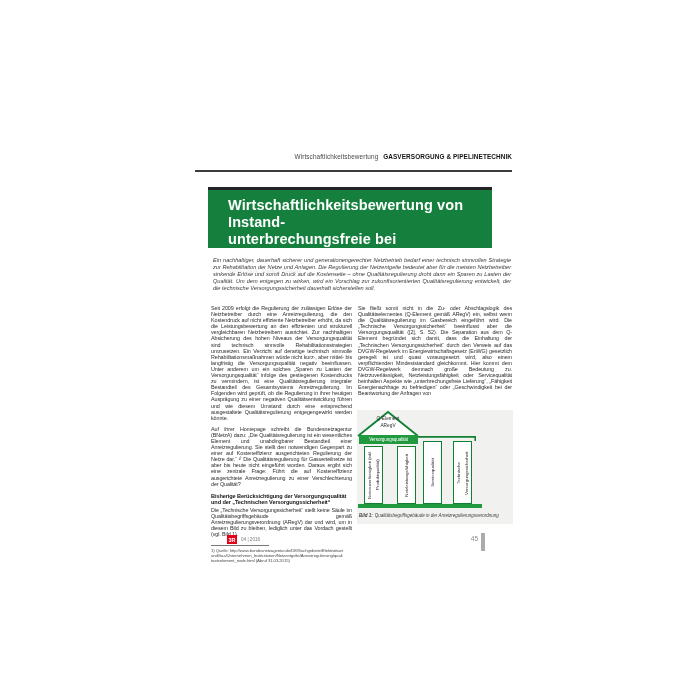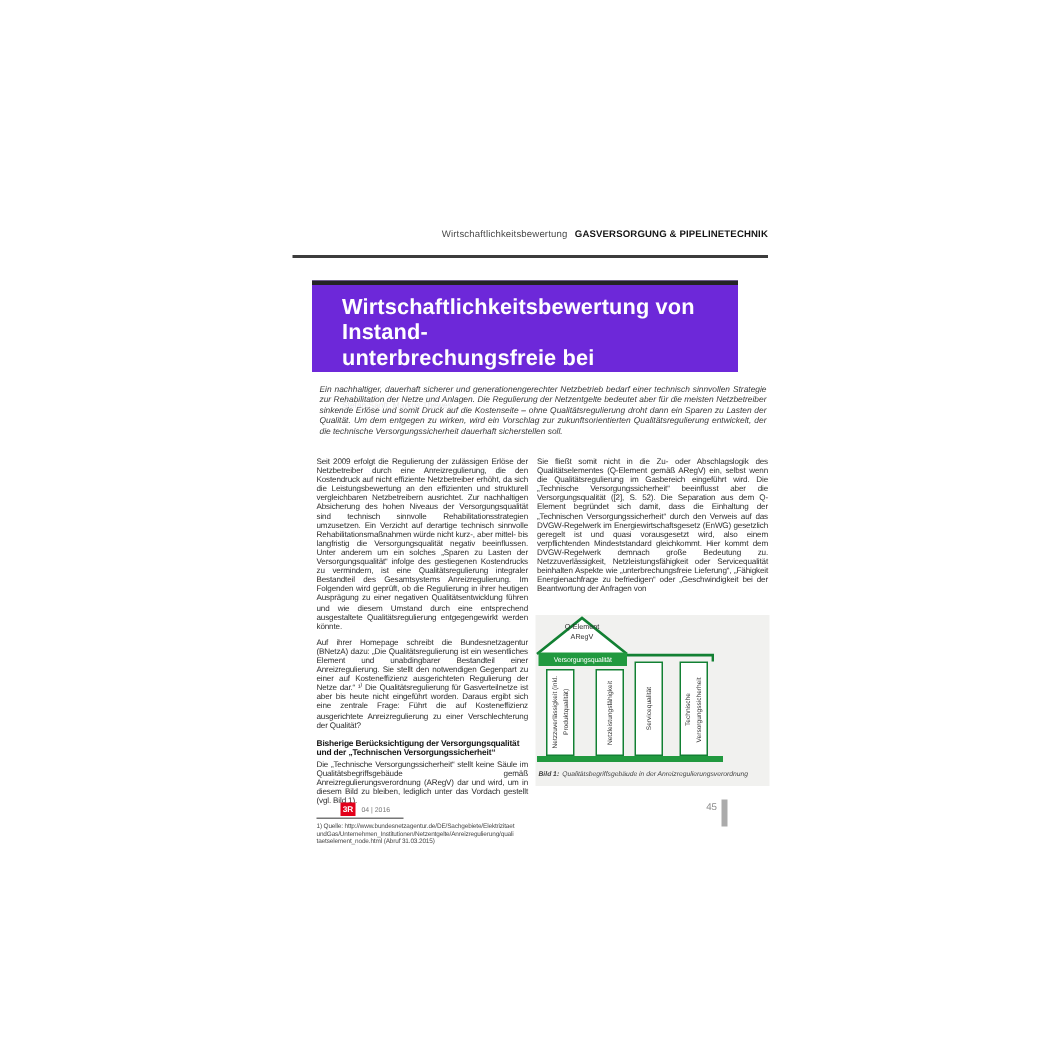--- a/index.html
+++ b/index.html
@@ -8,21 +8,21 @@
   .canvas { position:relative; width:700px; height:700px; background:#ffffff; overflow:hidden; }
 
   
   .runhead { position:absolute; left:195px; top:153px; width:317px; text-align:right;
              font-size:6.4px; letter-spacing:.1px; color:#4a4a4a; }
   .runhead .cat { font-weight:bold; color:#141414; margin-left:3px; }
   .runhead-rule { position:absolute; left:195px; top:170px; width:317px; height:2px; background:#3c3c3c; }
 
   
   .title-block { position:absolute; left:208px; top:187px; width:284px; height:61px;
-                 background:#6d28d9; border-top:3px solid #242426; padding:7px 10px 0 20px; }
+                 background:#15803d; border-top:3px solid #242426; padding:7px 10px 0 20px; }
   .title-line { color:#ffffff; font-weight:bold; font-size:14.5px; line-height:17px; letter-spacing:.1px; }
   .authors { color:#e9e9ec; font-size:5.6px; margin-top:3px; }
 
   
   .abstract { position:absolute; left:213px; top:257px; width:298px;
               font-style:italic; font-size:5.6px; line-height:7px; color:#3a3a3a; text-align:justify; }
 
   
   .col { position:absolute; top:305px; font-size:5.4px; line-height:6.1px; color:#2e2e2e;
          letter-spacing:-0.1px; }

